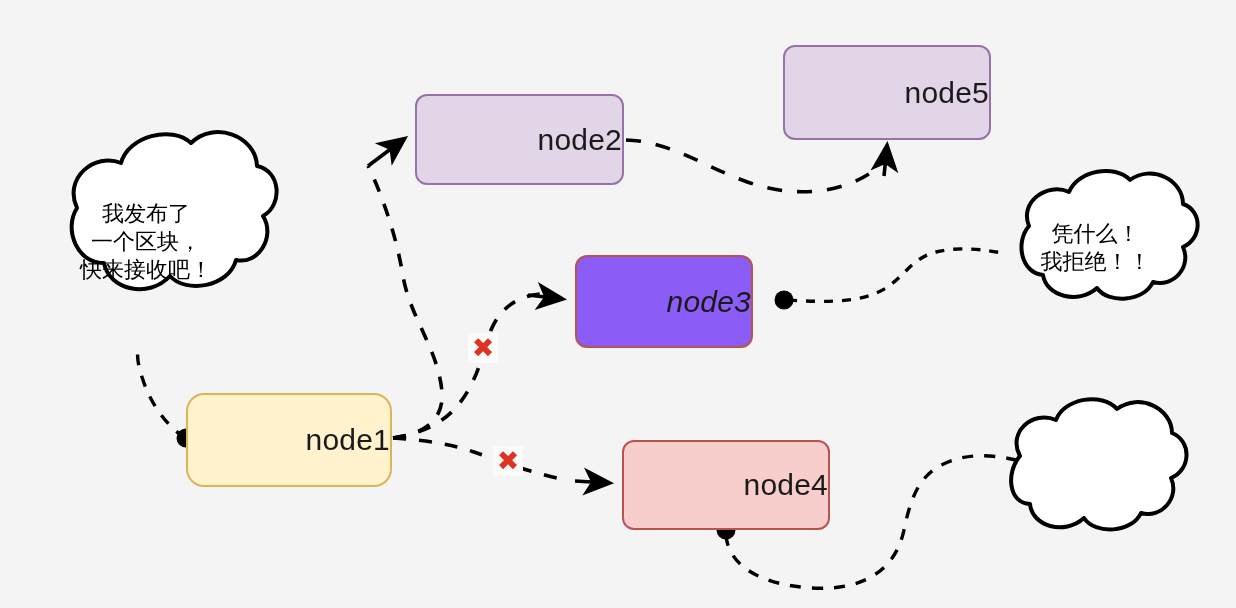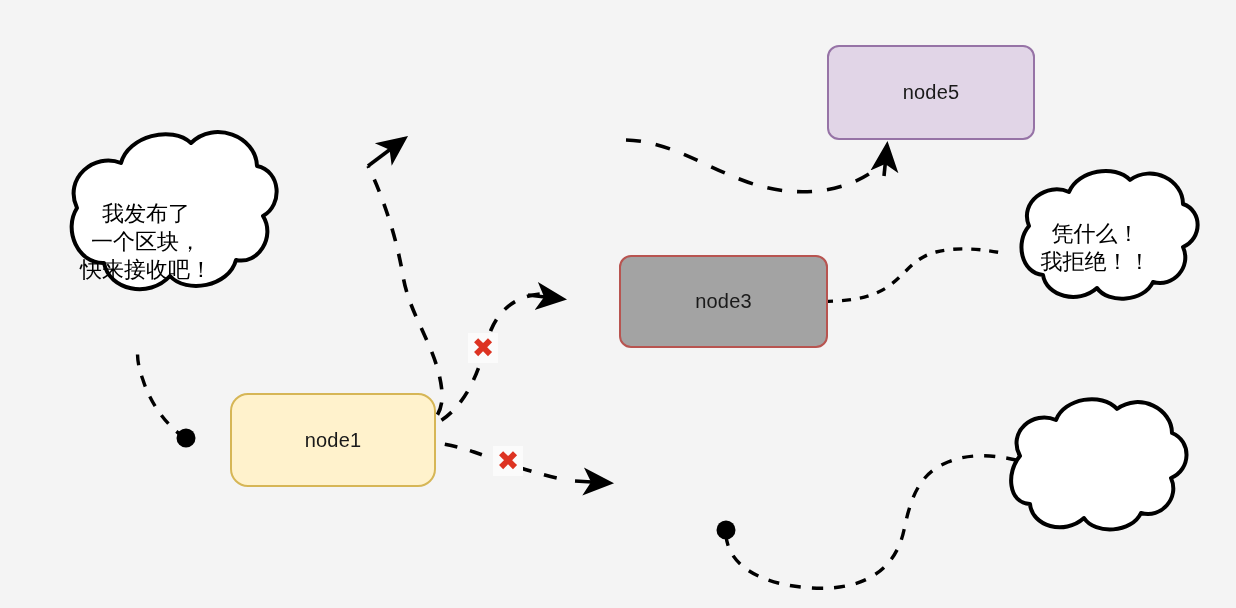--- a/index.html
+++ b/index.html
@@ -27,25 +27,24 @@
     height: 608px;
   }
   .node {
     position: absolute;
     box-sizing: border-box;
     border-radius: 12px;
     border-width: 2px;
     border-style: solid;
     display: flex;
     align-items: center;
-    justify-content: center;
-    font-size: 20px;
+    justify-content: flex-end;
+    font-size: 30px;
     color: #1a1a1a;
     letter-spacing: 0.2px;
-    margin-left: 44px;
   }
   .cloud-label {
     position: absolute;
     text-align: center;
     font-size: 22px;
     line-height: 1.28;
     color: #000;
     white-space: pre-line;
     pointer-events: none;
   }
@@ -142,25 +141,31 @@
 
     <circle cx="186" cy="438" r="9.5" fill="#000000"></circle>
     <circle cx="784" cy="300" r="9.5" fill="#000000"></circle>
     <circle cx="726" cy="530" r="9.5" fill="#000000"></circle>
   </svg>
 
   <div class="node" style="left:186px; top:393px; width:206px; height:94px; background:#fff2cc; border-color:#d6b656;border-radius:18px;">
     <span>node1</span>
   </div>
 
+  <div class="node" style="left:415px; top:94px; width:209px; height:91px; background:#e1d5e7; border-color:#9673a6;">
+    <span>node2</span>
+  </div>
 
-  <div class="node" style="left:575px; top:255px; width:209px; height:93px; background:#a3a3a3; border-color:#b85450;">
+  <div class="node" style="left:575px; top:255px; width:178px; height:93px; background:#8b5cf6; border-color:#b85450;font-style:italic;">
     <span>node3</span>
   </div>
 
+  <div class="node" style="left:622px; top:440px; width:208px; height:90px; background:#f8cecc; border-color:#b85450;">
+    <span>node4</span>
+  </div>
 
   <div class="node" style="left:783px; top:45px; width:208px; height:95px; background:#e1d5e7; border-color:#9673a6;">
     <span>node5</span>
   </div>
 
   <div class="cloud-label" style="left:1008px; top:220px; width:175px;">凭什么！
 我拒绝！！</div>
 
   <div class="cloud-label" style="left:40px; top:200px; width:212px;">我发布了
 一个区块，

